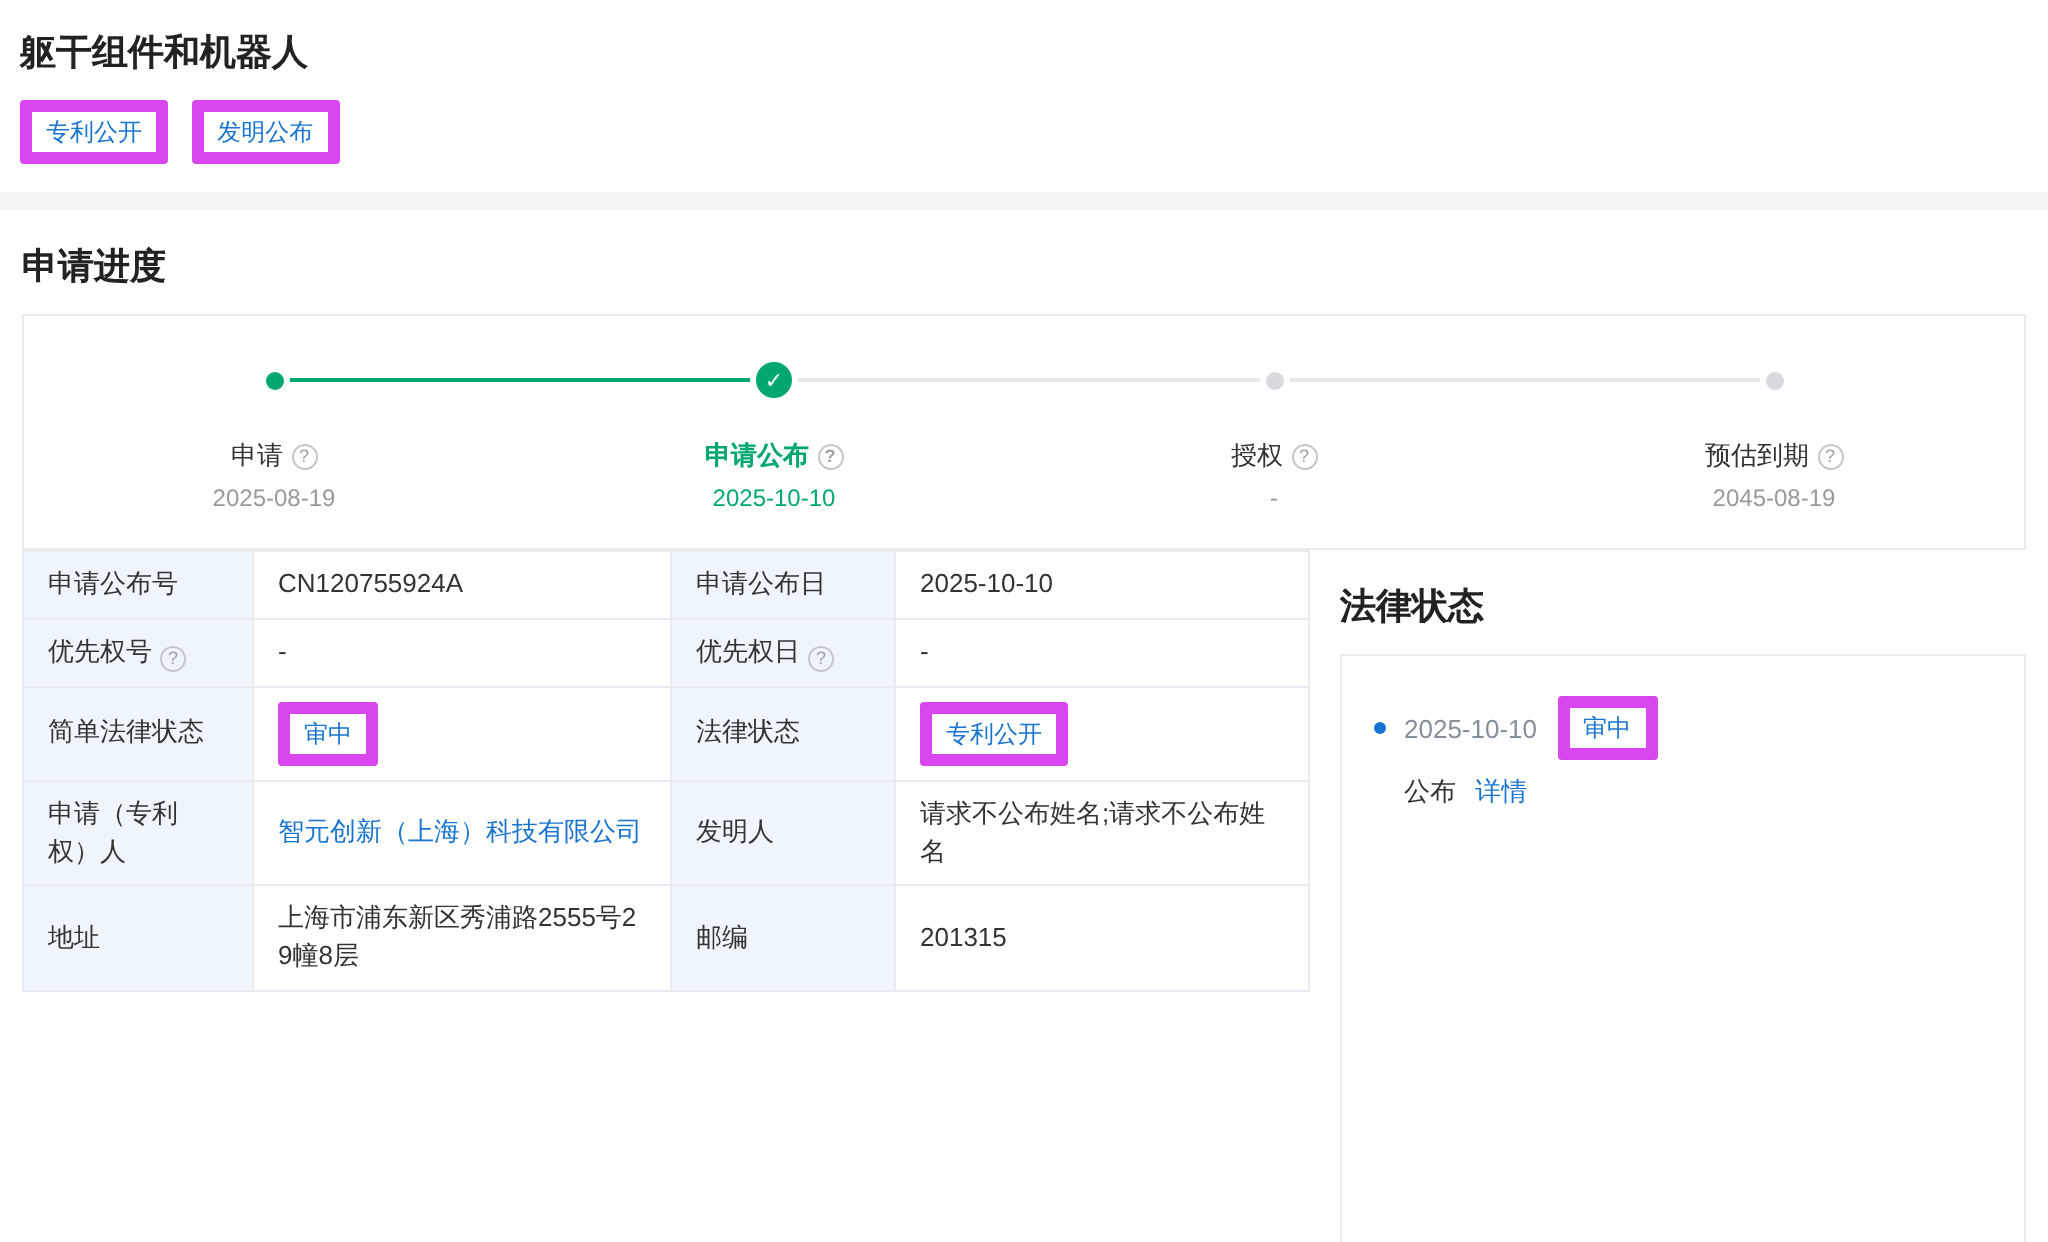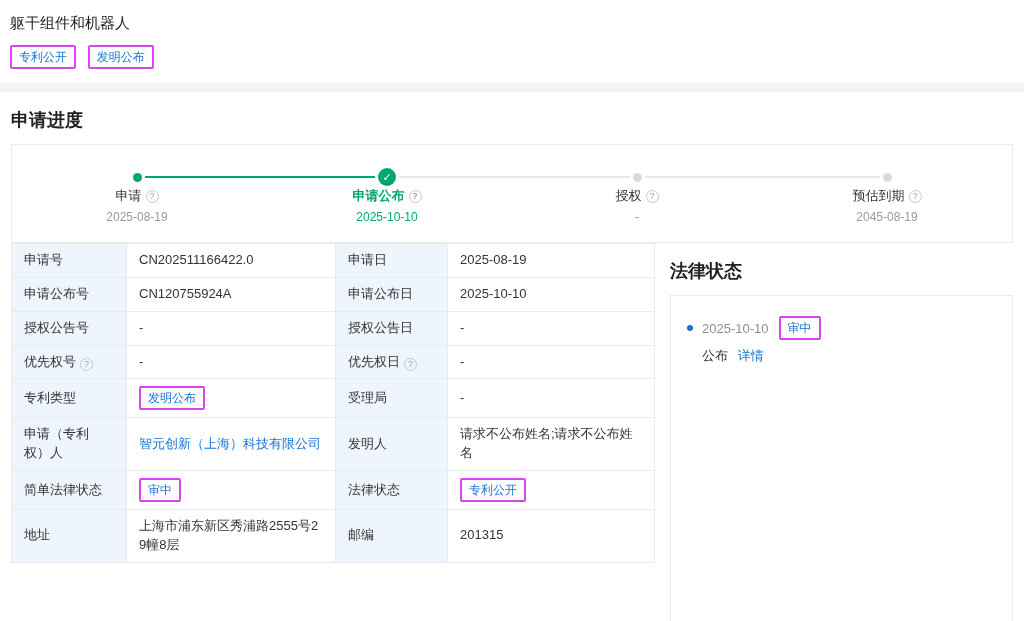--- a/index.html
+++ b/index.html
@@ -6,25 +6,25 @@
   html,body { margin:0; padding:0; background:#fff; }
   body {
     width:1024px; height:621px; overflow:hidden;
     font-family:"Liberation Sans","DejaVu Sans",sans-serif;
     color:#333; font-size:13px;
   }
   .page { width:1024px; }
 
   
   .header { padding:14px 12px 0 10px; }
-  .page-title { font-size:15px; font-weight:400; color:#222; margin:0 0 12px 0; }
+  .page-title { font-size:18px; font-weight:700; color:#222; margin:0 0 12px 0; }
   .tags-row { margin:0 0 14px 0; }
   .tag {
     display:inline-block; font-size:12px; line-height:18px;
-    color:#1874d2; border:2px solid #d946ef; background:#fff;
+    color:#1874d2; border:6px solid #d946ef; background:#fff;
     border-radius:2px; padding:1px 7px; margin-right:8px; white-space:nowrap;
   }
 
   .band { height:9px; background:#f3f4f6; }
 
   
   .section { padding:0 11px; }
   .sec-title { font-size:18px; font-weight:700; color:#222; margin:16px 0 12px 0; }
 
   
@@ -38,21 +38,21 @@
   .dot-wrap { height:16px; display:flex; align-items:center; justify-content:center; }
   .dot { width:9px; height:9px; border-radius:50%; box-shadow:0 0 0 3px #fff; }
   .step.done .dot { background:#00a870; }
   .step.pending .dot { background:#d7d9de; }
   .check-circle {
     width:18px; height:18px; border-radius:50%; background:#00a870;
     color:#fff; font-size:11px; font-weight:700;
     display:flex; align-items:center; justify-content:center;
     box-shadow:0 0 0 3px #fff;
   }
-  .step-label { margin-top:2px; font-size:13px; color:#333; display:flex; align-items:center; justify-content:center; }
+  .step-label { margin-top:21px; font-size:13px; color:#333; display:flex; align-items:center; justify-content:center; }
   .step-date { margin-top:5px; font-size:12px; color:#999; }
   .step.active .step-label { color:#00a870; font-weight:700; }
   .step.active .step-date { color:#00a870; }
 
   .help-icon {
     display:inline-flex; align-items:center; justify-content:center;
     width:13px; height:13px; margin-left:4px;
     border:1px solid #c3c7cd; border-radius:50%;
     font-size:9px; color:#9aa0a6; flex:0 0 auto; cursor:default;
   }
@@ -155,78 +155,58 @@
     <div class="col-left">
       <table class="info">
         <colgroup>
             <col class="c1">
             <col class="c2">
             <col class="c3">
             <col class="c4">
           </colgroup>
         <tbody>
           <tr>
-            <td class="lbl">申请号</td>
-            <td>CN202511166422.0</td>
-            <td class="lbl">申请日</td>
-            <td>2025-08-19</td>
-          </tr>
-          <tr>
             <td class="lbl">申请公布号</td>
             <td>CN120755924A</td>
             <td class="lbl">申请公布日</td>
             <td>2025-10-10</td>
-          </tr>
-          <tr>
-            <td class="lbl">授权公告号</td>
-            <td>-</td>
-            <td class="lbl">授权公告日</td>
-            <td>-</td>
           </tr>
           <tr>
             <td class="lbl">
               <span class="lbl-inner">
                   <span>优先权号</span>
                   <span class="help-icon">?</span>
                 </span>
             </td>
             <td>-</td>
             <td class="lbl">
               <span class="lbl-inner">
                   <span>优先权日</span>
                   <span class="help-icon">?</span>
                 </span>
             </td>
             <td>-</td>
           </tr>
           <tr>
-            <td class="lbl">专利类型</td>
+            <td class="lbl">简单法律状态</td>
             <td>
-              <span class="tag">发明公布</span>
-            </td>
-            <td class="lbl">受理局</td>
-            <td>-</td>
+              <span class="tag">审中</span>
+            </td>
+            <td class="lbl">法律状态</td>
+            <td>
+              <span class="tag">专利公开</span>
+            </td>
           </tr>
           <tr>
             <td class="lbl">申请（专利权）人</td>
             <td>
               <a class="link">智元创新（上海）科技有限公司</a>
             </td>
             <td class="lbl">发明人</td>
             <td>请求不公布姓名;请求不公布姓名</td>
-          </tr>
-          <tr>
-            <td class="lbl">简单法律状态</td>
-            <td>
-              <span class="tag">审中</span>
-            </td>
-            <td class="lbl">法律状态</td>
-            <td>
-              <span class="tag">专利公开</span>
-            </td>
           </tr>
           <tr>
             <td class="lbl">地址</td>
             <td>上海市浦东新区秀浦路2555号29幢8层</td>
             <td class="lbl">邮编</td>
             <td>201315</td>
           </tr>
 
         </tbody>
       </table>

